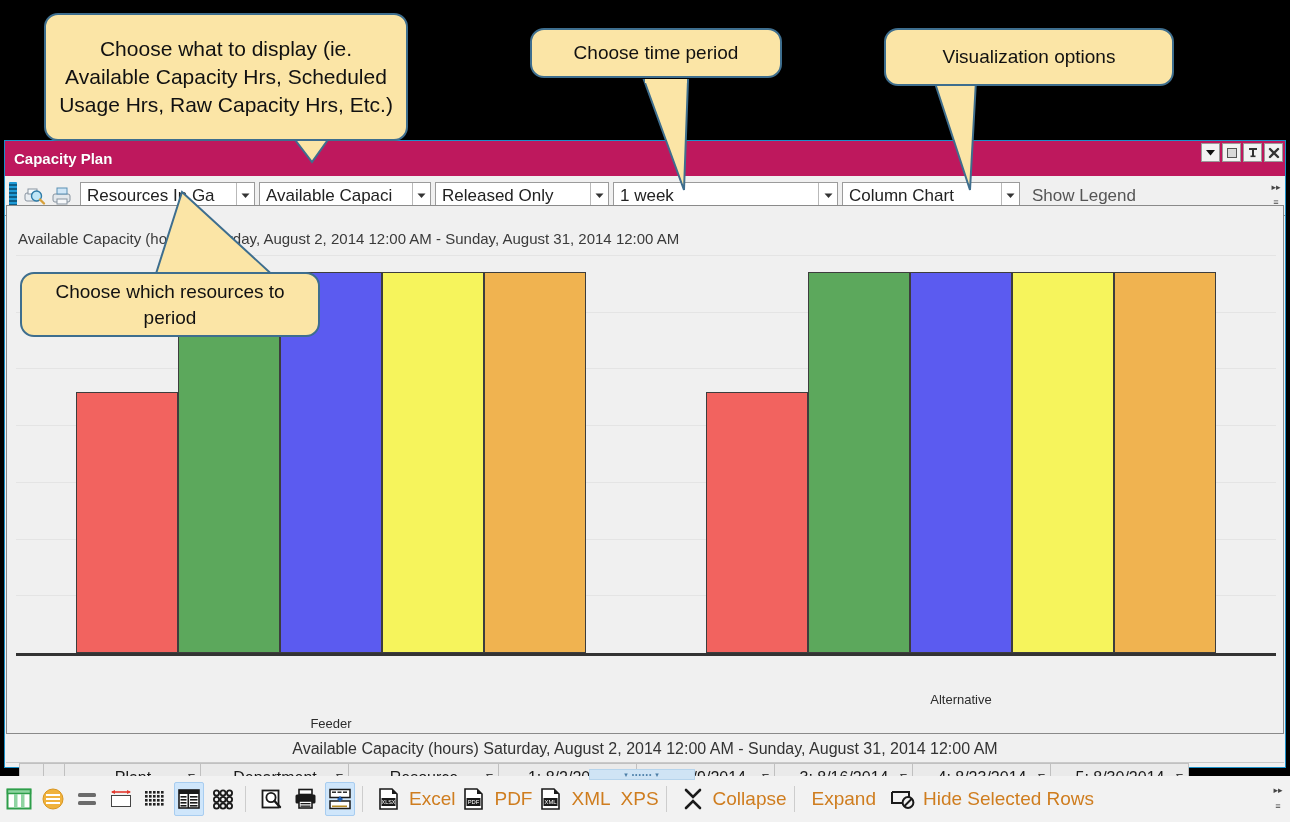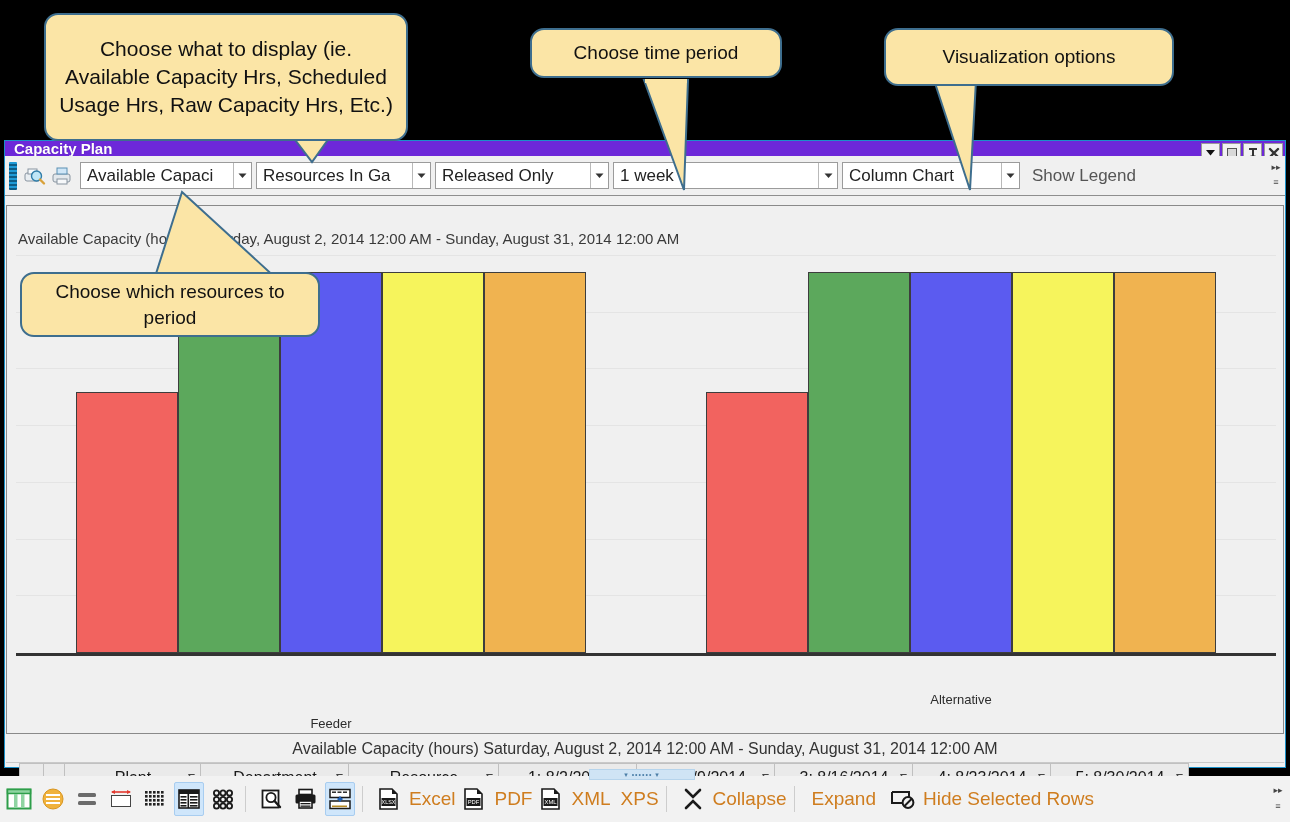--- a/index.html
+++ b/index.html
@@ -34,21 +34,21 @@
   
   #window{
     position:absolute;left:4px;top:140px;width:1282px;height:628px;
     background:#f0f0f0;
     border:1px solid #1a90c8;
     box-sizing:border-box;
     z-index:10;
   }
   
   #titlebar{
-    height:15px;background:#6d28d9;
+    height:35px;background:#be185d;
     display:flex;align-items:center;
     position:relative;
   }
   #titlebar .title{
     color:#ffffff;font-weight:bold;font-size:15px;
     padding-left:9px;letter-spacing:0px;
     text-shadow:0 0 1px rgba(0,0,0,.25);
   }
   #winbtns{position:absolute;right:2px;top:2px;display:flex;gap:2px;}
   .winbtn{
@@ -253,30 +253,30 @@
       </svg>
     </div>
     <div class="tbicon">
       <svg width="24" height="24" viewBox="0 0 24 24">
         <rect x="3" y="10" width="17" height="8" rx="2" fill="#e3e8ec" stroke="#8894a0"></rect>
         <rect x="7" y="4" width="10" height="6" fill="#cfe6f7" stroke="#5a90b3"></rect>
         <rect x="7" y="15" width="10" height="5" fill="#f6f8fa" stroke="#8894a0"></rect>
       </svg>
     </div>
 
-    <div class="combo cb2">
-      <div class="val">Available Capaci</div>
+    <div class="combo cb1">
+      <div class="val">Resources In Ga</div>
       <div class="arrow">
         <svg width="9" height="9" viewBox="0 0 9 9">
             <polygon points="0.5,2.5 8.5,2.5 4.5,7" fill="#333"></polygon>
           </svg>
       </div>
     </div>
-    <div class="combo cb1">
-      <div class="val">Resources In Ga</div>
+    <div class="combo cb2">
+      <div class="val">Available Capaci</div>
       <div class="arrow">
         <svg width="9" height="9" viewBox="0 0 9 9">
             <polygon points="0.5,2.5 8.5,2.5 4.5,7" fill="#333"></polygon>
           </svg>
       </div>
     </div>
     <div class="combo cb3">
       <div class="val">Released Only</div>
       <div class="arrow">
         <svg width="9" height="9" viewBox="0 0 9 9">

